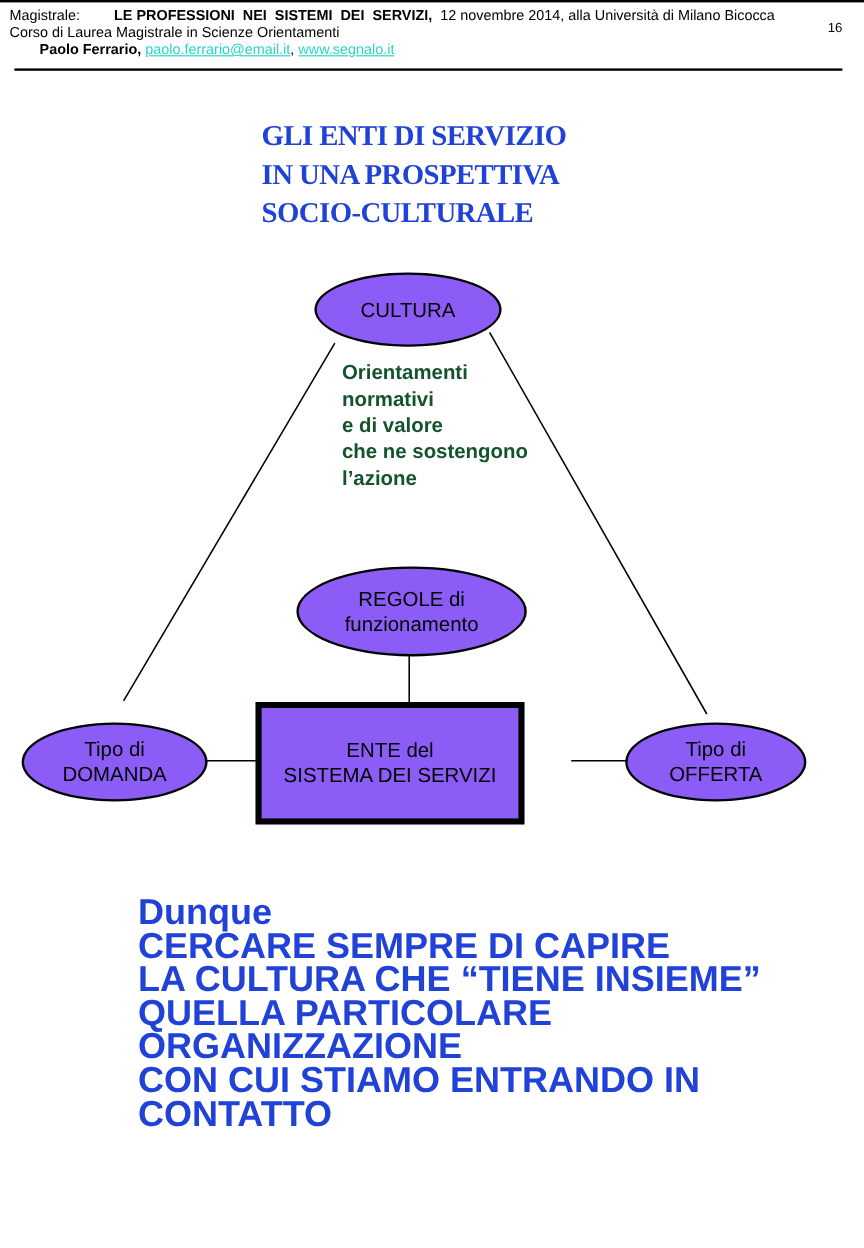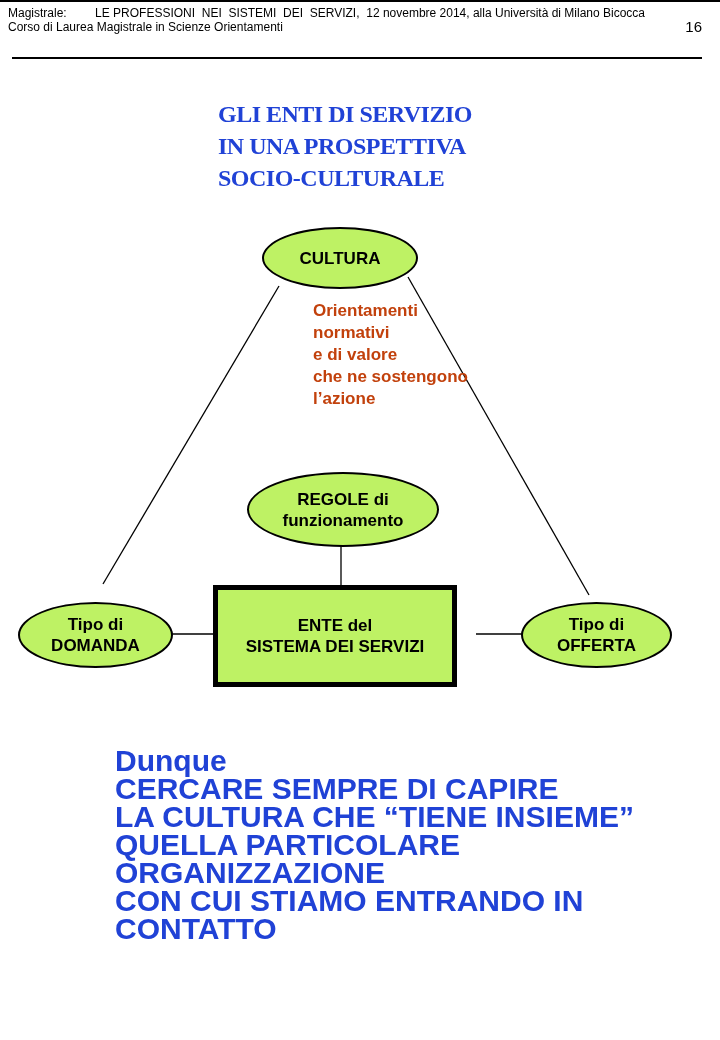--- a/index.html
+++ b/index.html
@@ -16,84 +16,85 @@
     position: absolute; top: 0; left: 0;
     width: 100%; height: 2px; background: #000;
   }
 
   
   .header-block {
     position: absolute; left: 8px; top: 6px; width: 660px;
     font-size: 12px; line-height: 14px; color: #000;
   }
   .header-block .hline { white-space: pre-wrap; }
-  .b { font-weight: normal; padding-left: 25px; }
+  .b { font-weight: bold; padding-left: 25px; }
   .link {
     color: var(--link-teal, #2bd5c8);
     text-decoration: underline;
     cursor: pointer;
     white-space: pre-wrap;
   }
   .page-number {
     position: absolute; top: 18px; right: 18px;
-    font-size: 15px; color: #000;
+    font-size: 11px; color: #000;
   }
   .header-rule {
     position: absolute; left: 12px; top: 57px; width: 690px;
     height: 0; border-top: 2px solid #000;
   }
 
   
   .slide-title {
     position: absolute; left: 218px; top: 98px;
     font-size: 24px; font-weight: bold; letter-spacing: -0.5px;
     line-height: 32px; color: var(--accent-blue, #2042d6);
     white-space: pre-line;
     font-family: Liberation Serif, serif;
   }
 
   
   .connectors { position: absolute; left: 0; top: 0; width: 720px; height: 1040px; }
   .node {
     position: absolute; box-sizing: border-box;
     display: flex; align-items: center; justify-content: center;
-    text-align: center; font-weight: bold; font-size: 17px; line-height: 21px;
-    background: #bef264; border: 2px solid #000; white-space: pre-line;
+    text-align: center; font-weight: normal; font-size: 17px; line-height: 21px;
+    background: #8b5cf6; border: 2px solid #000; white-space: pre-line;
   }
   .ellipse { border-radius: 50%; }
   .node-cultura { left: 262px; top: 227px; width: 156px; height: 62px; }
   .node-regole  { left: 247px; top: 472px; width: 192px; height: 75px; }
   .node-domanda { left: 18px;  top: 602px; width: 155px; height: 66px; }
   .node-offerta { left: 521px; top: 602px; width: 151px; height: 66px; }
-  .node-ente    { left: 213px; top: 585px; width: 244px; height: 102px; border: 5px solid #000; }
+  .node-ente    { left: 213px; top: 585px; width: 224px; height: 102px; border: 5px solid #000; }
 
   .annotation {
     position: absolute; left: 285px; top: 300px;
     font-size: 17px; font-weight: bold; line-height: 22px;
-    white-space: pre-line; color: #c2410c; margin-left: 28px;
+    white-space: pre-line; color: #14532d;
   }
 
   
   .conclusion {
     position: absolute; left: 115px; top: 747px;
     font-size: 30px; font-weight: bold; line-height: 28px;
     color: var(--accent-blue, #2042d6);
     white-space: pre-line;
   }
 </style>
 </head>
 <body style="--accent-blue: #2042d6; --link-teal: #2bd5c8;">
 
 <div class="slide">
 
   <div class="top-edge"></div>
 
   <div class="header-block">
     <div class="hline"><span>Magistrale: </span><span class="b">LE PROFESSIONI  NEI  SISTEMI  DEI  SERVIZI, </span><span> 12 novembre 2014, alla Università di Milano Bicocca</span></div>
     <div class="hline">Corso di Laurea Magistrale in Scienze Orientamenti</div>
+    <div class="hline"><span class="b">Paolo Ferrario, </span><a class="link">paolo.ferrario@email.it</a><span>, </span><a class="link">www.segnalo.it</a></div>
   </div>
 
   <div class="page-number">16</div>
   <div class="header-rule"></div>
 
   <div class="slide-title">GLI ENTI DI SERVIZIO
 IN UNA PROSPETTIVA
 SOCIO-CULTURALE</div>
 
   <svg class="connectors" viewBox="0 0 720 1040" xmlns="http://www.w3.org/2000/svg">

